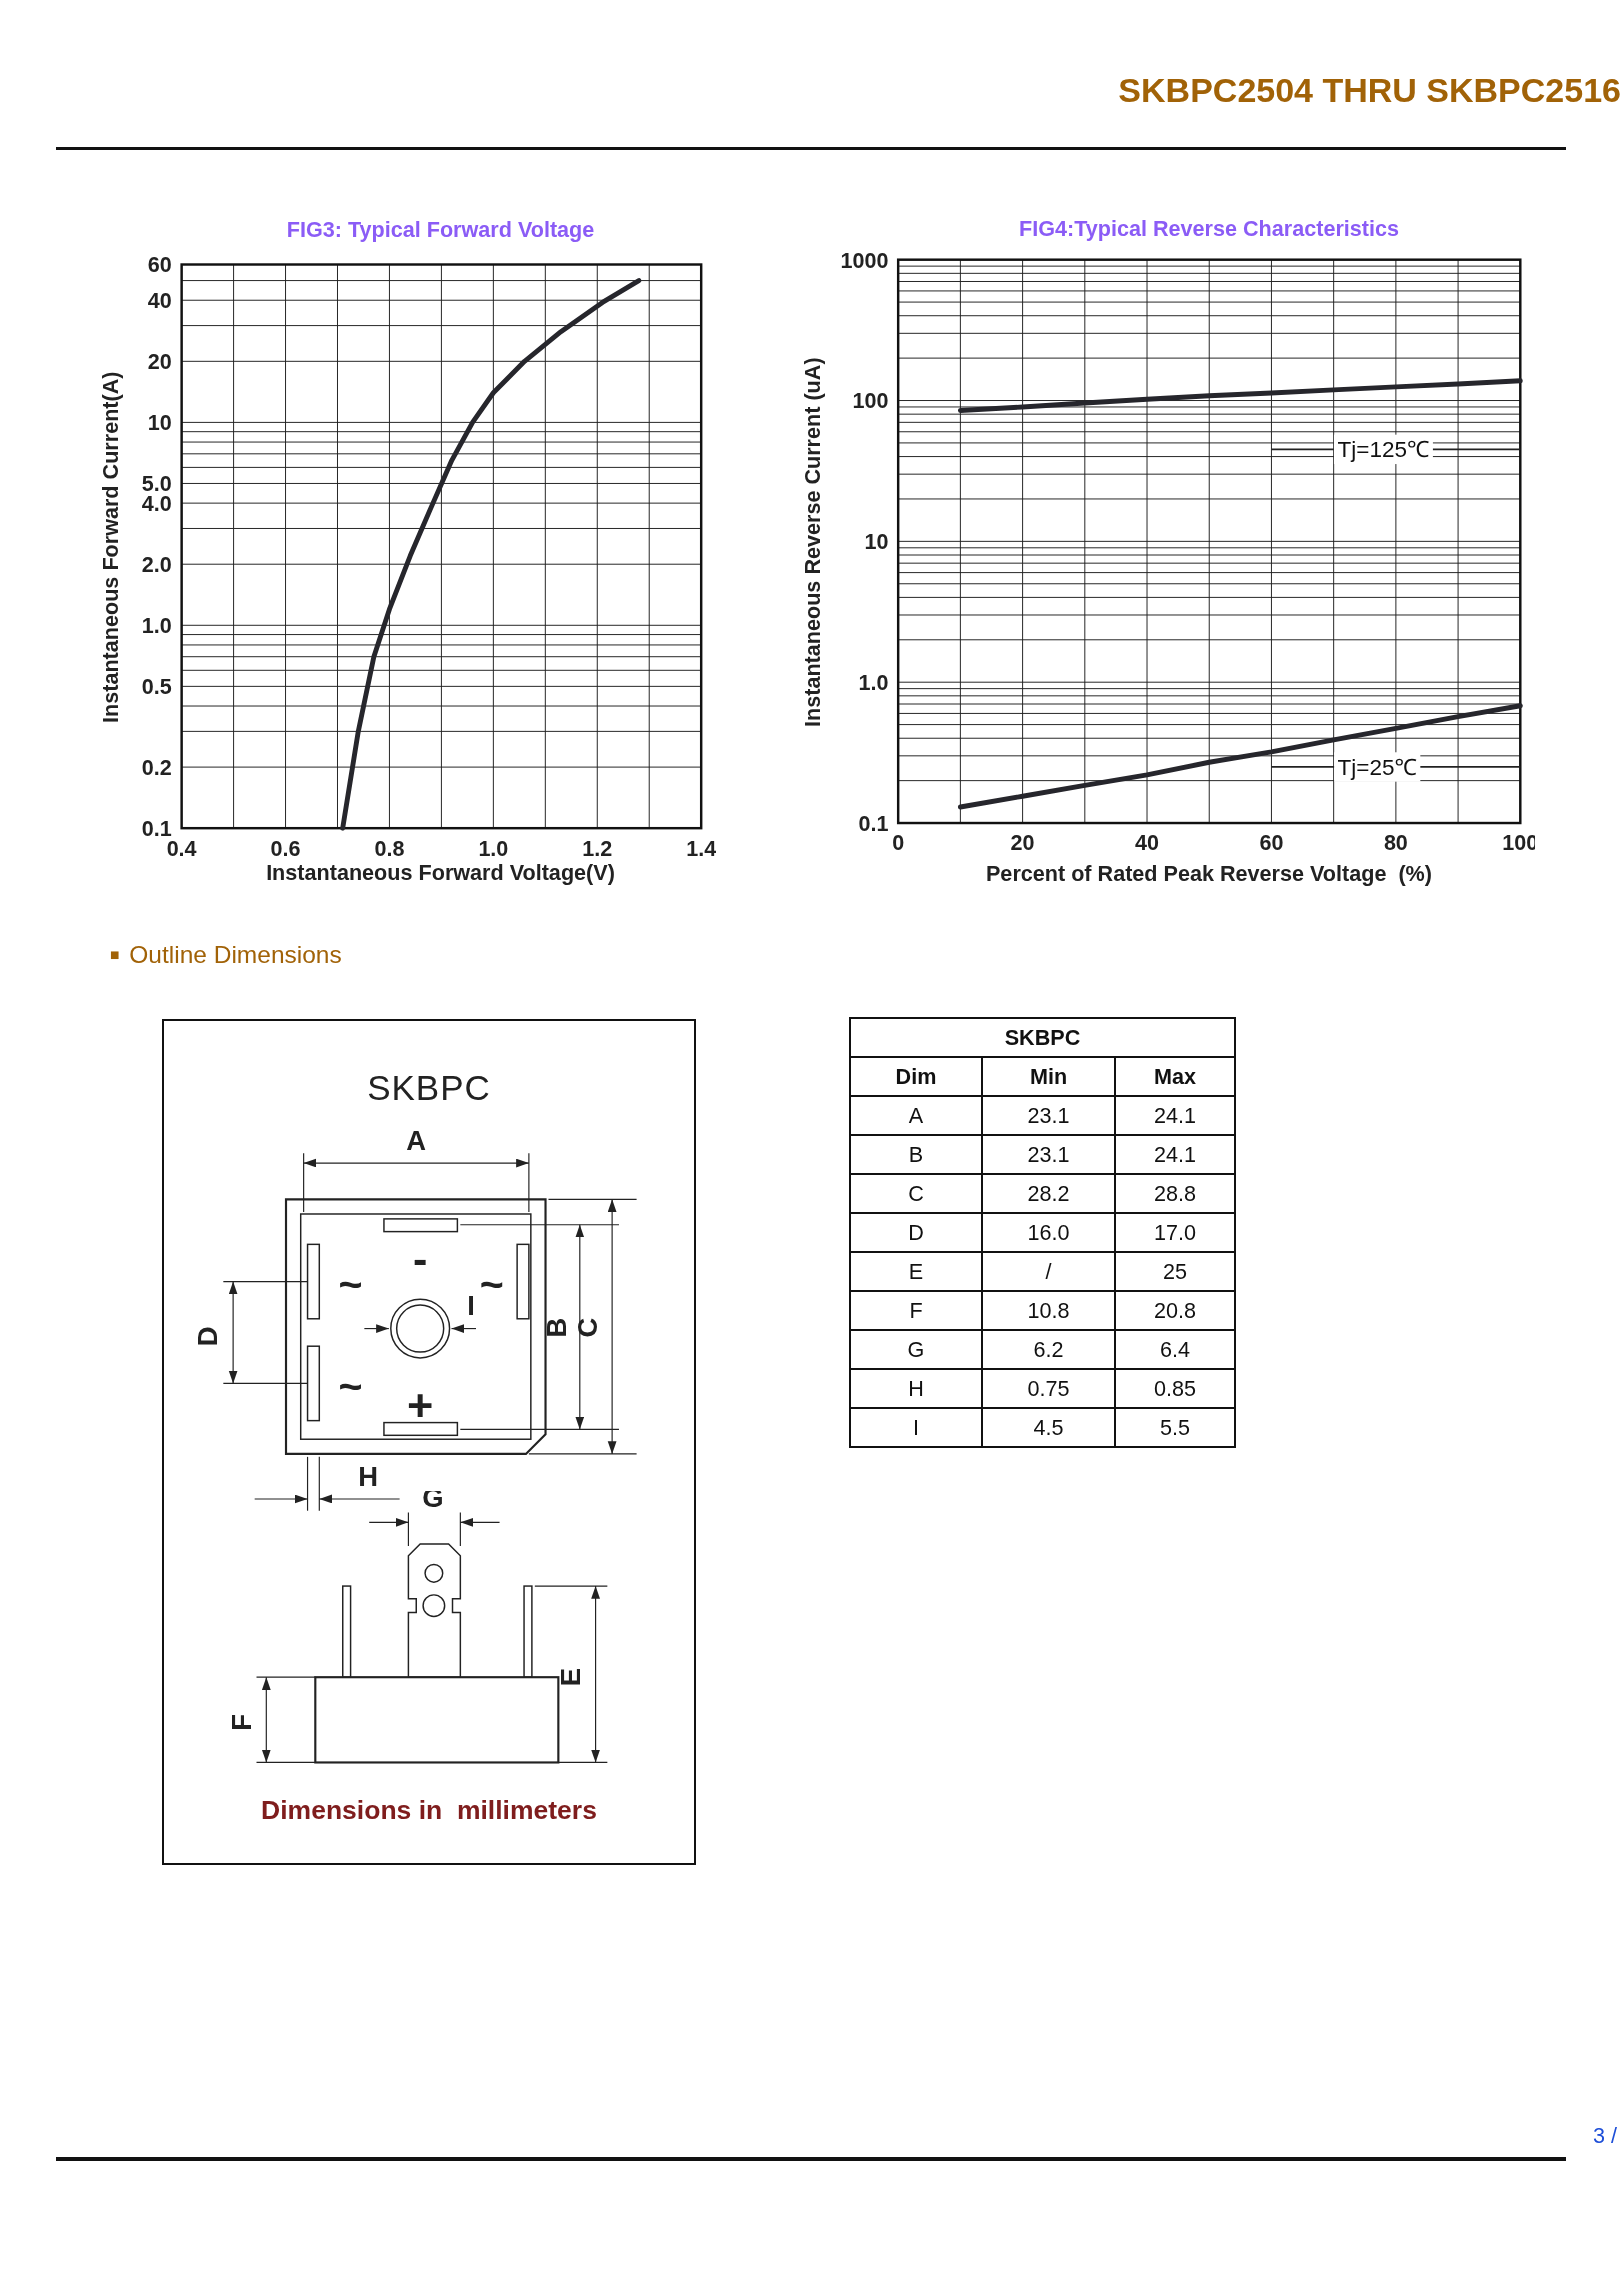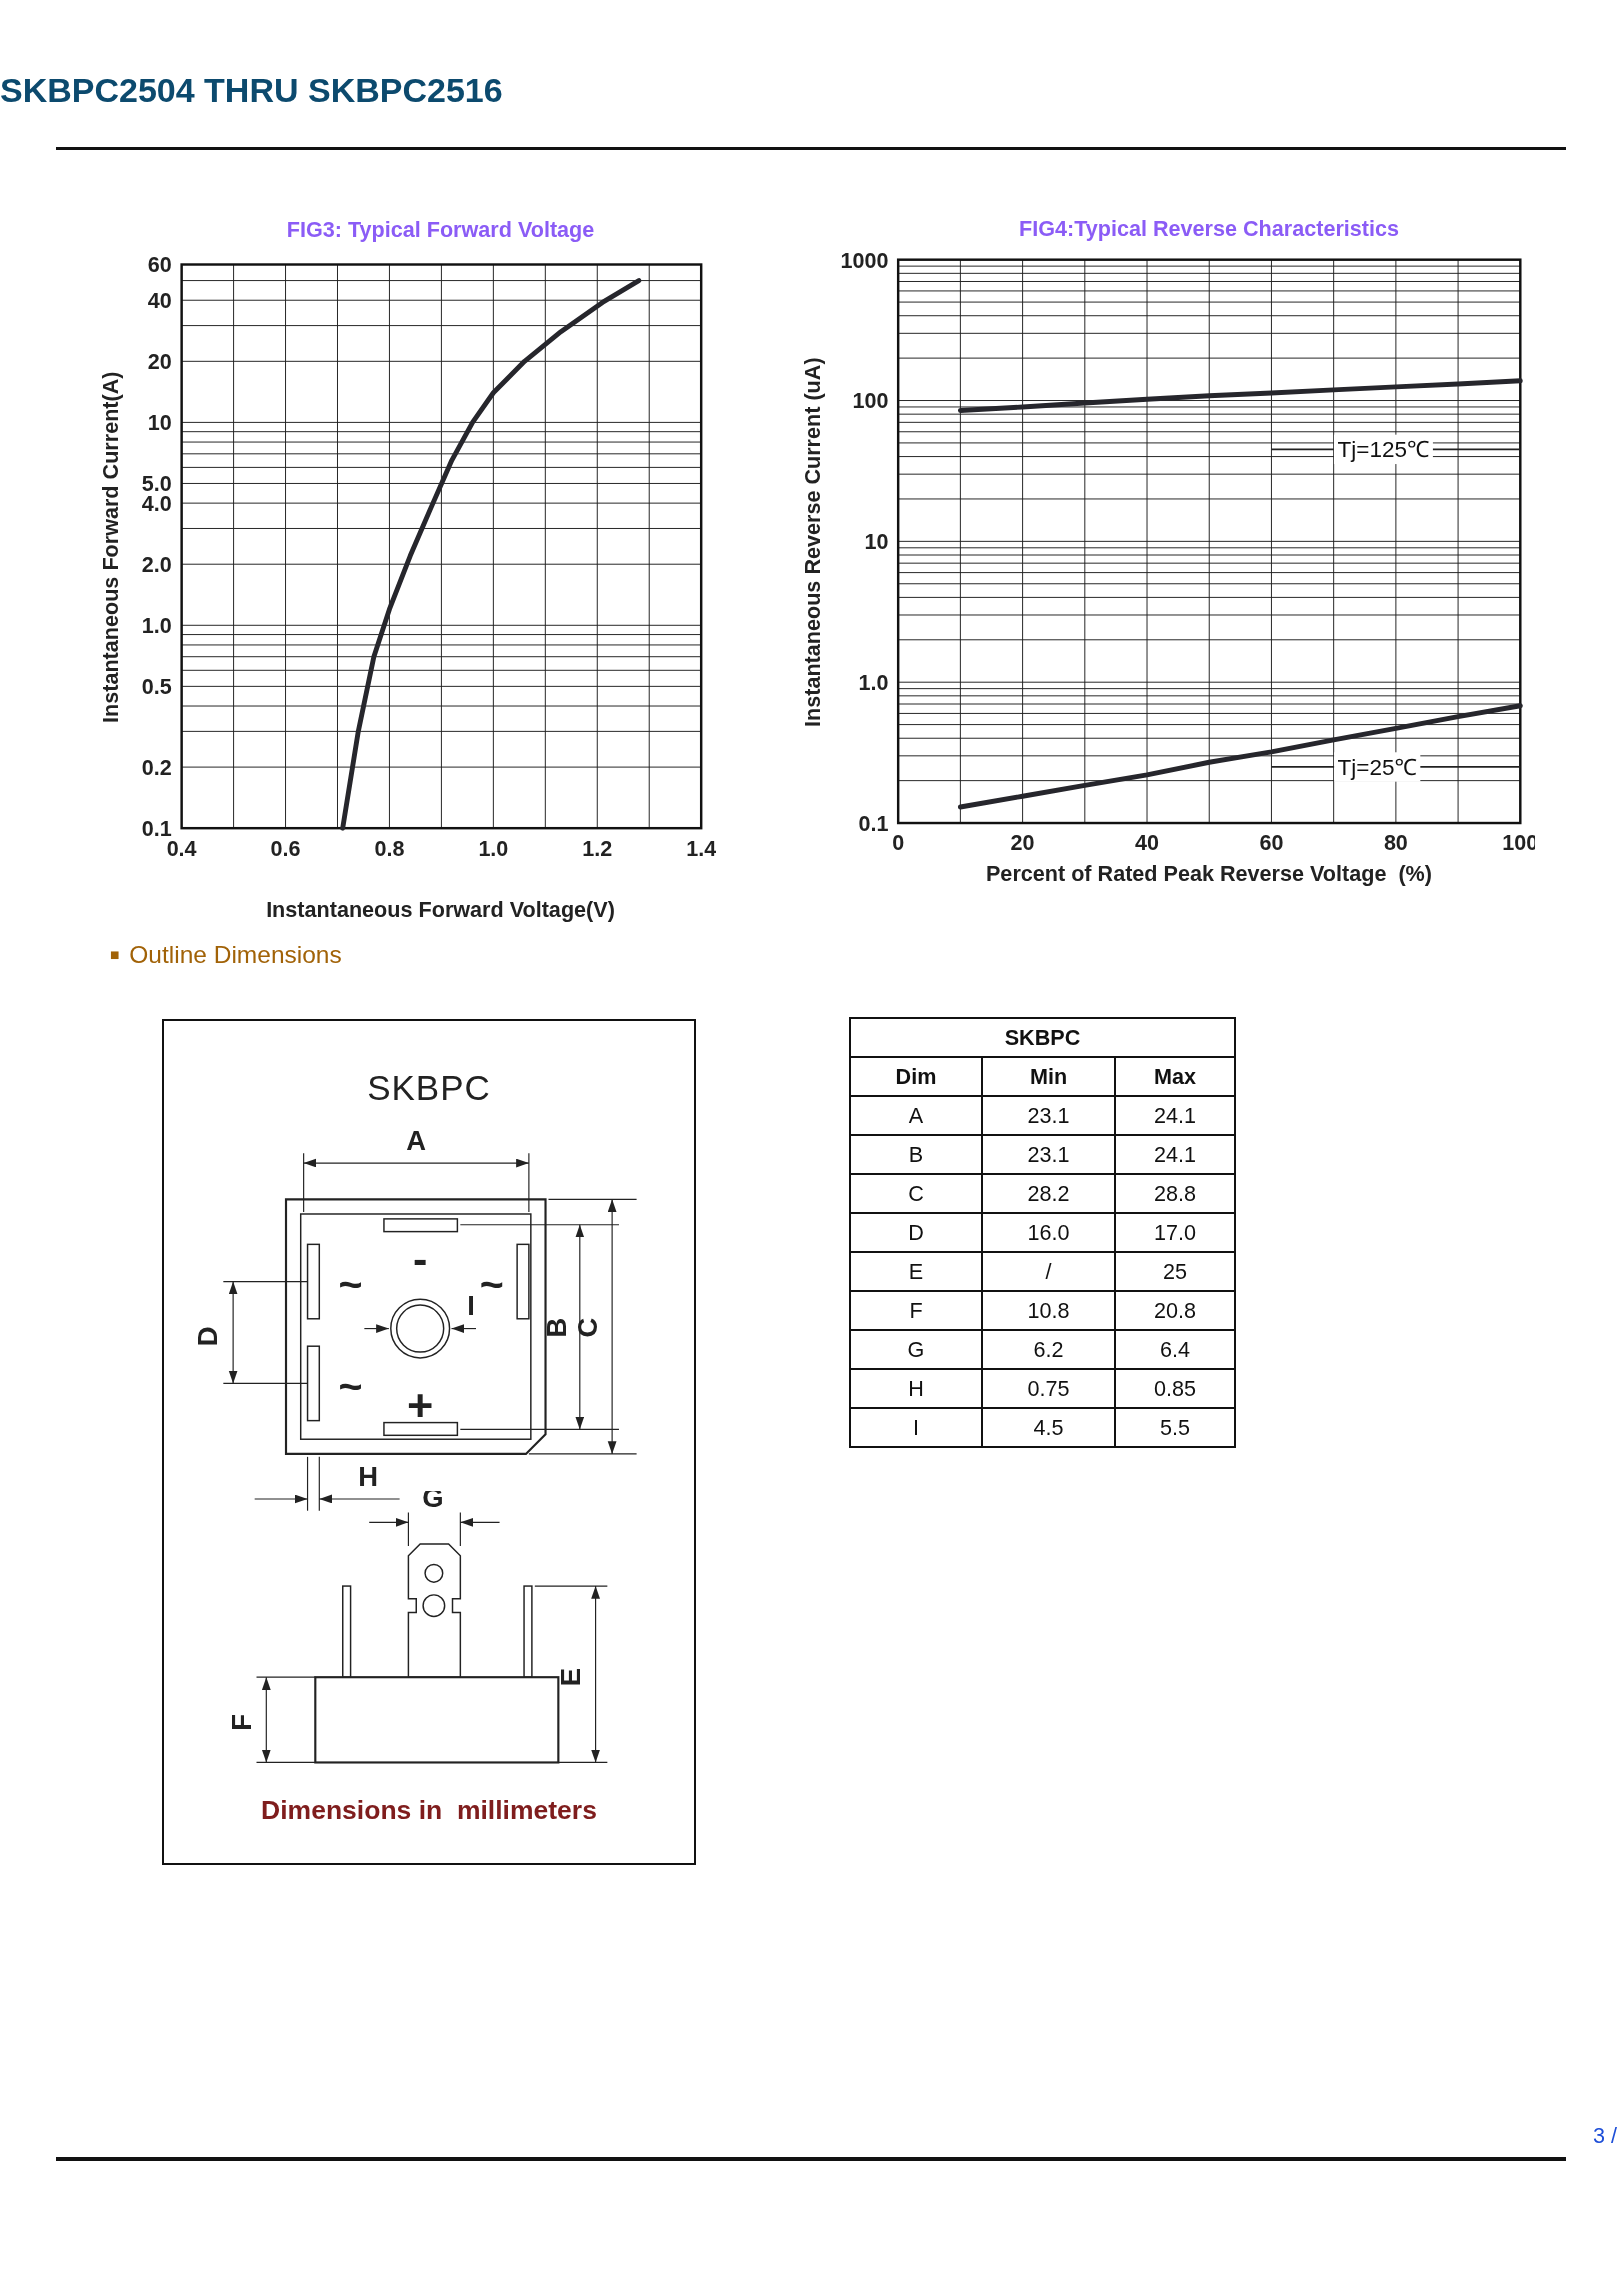--- a/index.html
+++ b/index.html
@@ -1,20 +1,20 @@
 <!DOCTYPE html>
 <html><head>
 <meta charset="utf-8">
 <style>
   * { margin:0; padding:0; box-sizing:border-box; }
   body { font-family:"Liberation Sans", sans-serif; background:#fff; color:#111; }
   .page { position:relative; width:1621px; height:2293px; background:#ffffff; overflow:hidden; }
 
-  .page-title { position:absolute; top:71px; left:0; width:100%; text-align:left;
-    font-size:34px; font-weight:bold; letter-spacing:0px; color:#0c4a6e; }
+  .page-title { position:absolute; top:71px; left:0; width:100%; text-align:right;
+    font-size:34px; font-weight:bold; letter-spacing:0px; color:#a16207;padding-left:9px; }
   .title-rule { position:absolute; top:147px; left:56px; width:1510px; height:2.9px; background:#111; }
 
   .chart-block { position:absolute; }
   .chart-title { position:absolute; text-align:center; font-size:21.6px; font-weight:bold; color:#8b5cf6; white-space:pre; }
   .y-axis-title { position:absolute; writing-mode:vertical-rl; transform:rotate(180deg);
     text-align:center; font-size:21.6px; font-weight:bold; color:#222; white-space:pre; }
   .x-axis-title { position:absolute; text-align:center; font-size:21.6px; font-weight:bold; color:#222; white-space:pre; }
   svg { font-family:"Liberation Sans", sans-serif; }
 
   .section-header { position:absolute; top:941px; left:93px; font-size:24.5px; font-weight:normal; color:#a16207;margin-left:17px; }
@@ -107,21 +107,21 @@
         <text x="65" y="545.6951677908514" text-anchor="end" font-size="22" font-weight="bold" fill="#222">0.2</text>
         <text x="65" y="608" text-anchor="end" font-size="22" font-weight="bold" fill="#222">0.1</text>
         <text x="75" y="628" text-anchor="middle" font-size="22" font-weight="bold" fill="#222">0.4</text>
         <text x="181" y="628" text-anchor="middle" font-size="22" font-weight="bold" fill="#222">0.6</text>
         <text x="287" y="628" text-anchor="middle" font-size="22" font-weight="bold" fill="#222">0.8</text>
         <text x="393.00000000000006" y="628" text-anchor="middle" font-size="22" font-weight="bold" fill="#222">1.0</text>
         <text x="499" y="628" text-anchor="middle" font-size="22" font-weight="bold" fill="#222">1.2</text>
         <text x="605" y="628" text-anchor="middle" font-size="22" font-weight="bold" fill="#222">1.4</text>
         <polyline points="239.3,600 255.20000000000002,501.2491773347759 271.1,425.0882226296736 287,376.63951291647874 308.2,322.15586125263144 329.40000000000003,273.0287568291232 350.6000000000001,224.77738390748522 371.8,186.05565487437275 393.00000000000006,155.81121785771143 424.80000000000007,123.75082266522418 461.9,93.50638564856285 504.3,63.721729033112524 541.4000000000001,41.388314520707695" fill="none" stroke="#26262c" stroke-width="5" stroke-linejoin="round" stroke-linecap="round"></polyline>
       </svg>
-    <div class="x-axis-title" style="left:93px; top:686px; width:519px;">Instantaneous Forward Voltage(V)</div>
+    <div class="x-axis-title" style="left:93px; top:649px; width:519px;">Instantaneous Forward Voltage(V)</div>
   </div>
 
   <div class="chart-block" style="left:800px; top:206px; width:774px; height:686px;">
     <div class="chart-title" style="left:98px; top:9.8px; width:622px;">FIG4:Typical Reverse Characteristics</div>
     <div class="y-axis-title" style="left:0px; top:54px; height:564px;">Instantaneous Reverse Current (uA)</div>
     <svg id="fig4-svg" width="725" height="647" style="position:absolute; left:9.8px; top:29px;" viewBox="0 0 740 660">
         <line x1="90" y1="25" x2="90" y2="600" stroke="#222" stroke-width="1"></line>
         <line x1="153.5" y1="25" x2="153.5" y2="600" stroke="#222" stroke-width="1"></line>
         <line x1="217" y1="25" x2="217" y2="600" stroke="#222" stroke-width="1"></line>
         <line x1="280.5" y1="25" x2="280.5" y2="600" stroke="#222" stroke-width="1"></line>

